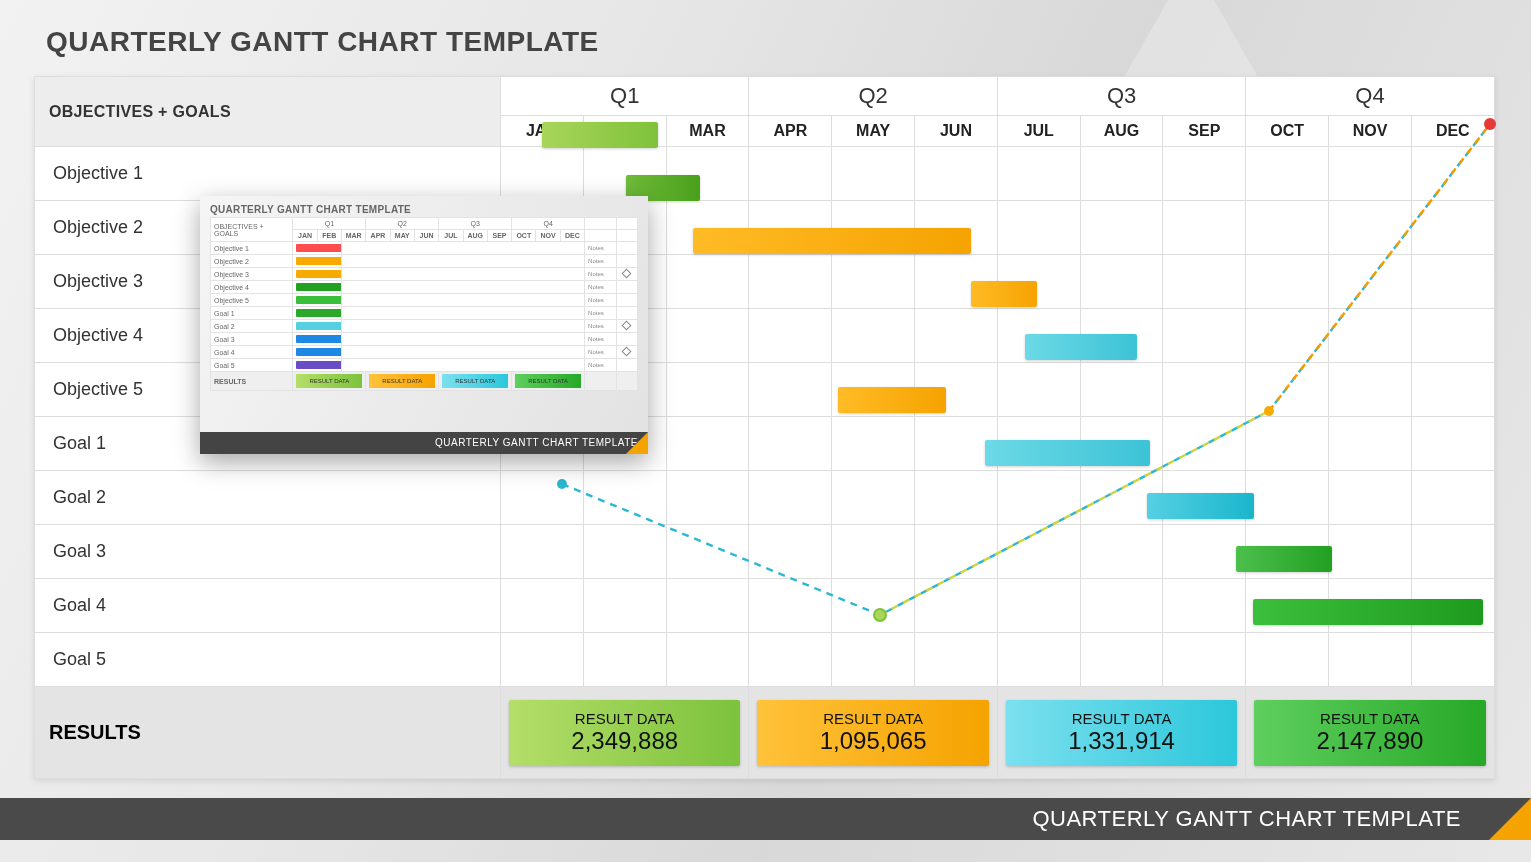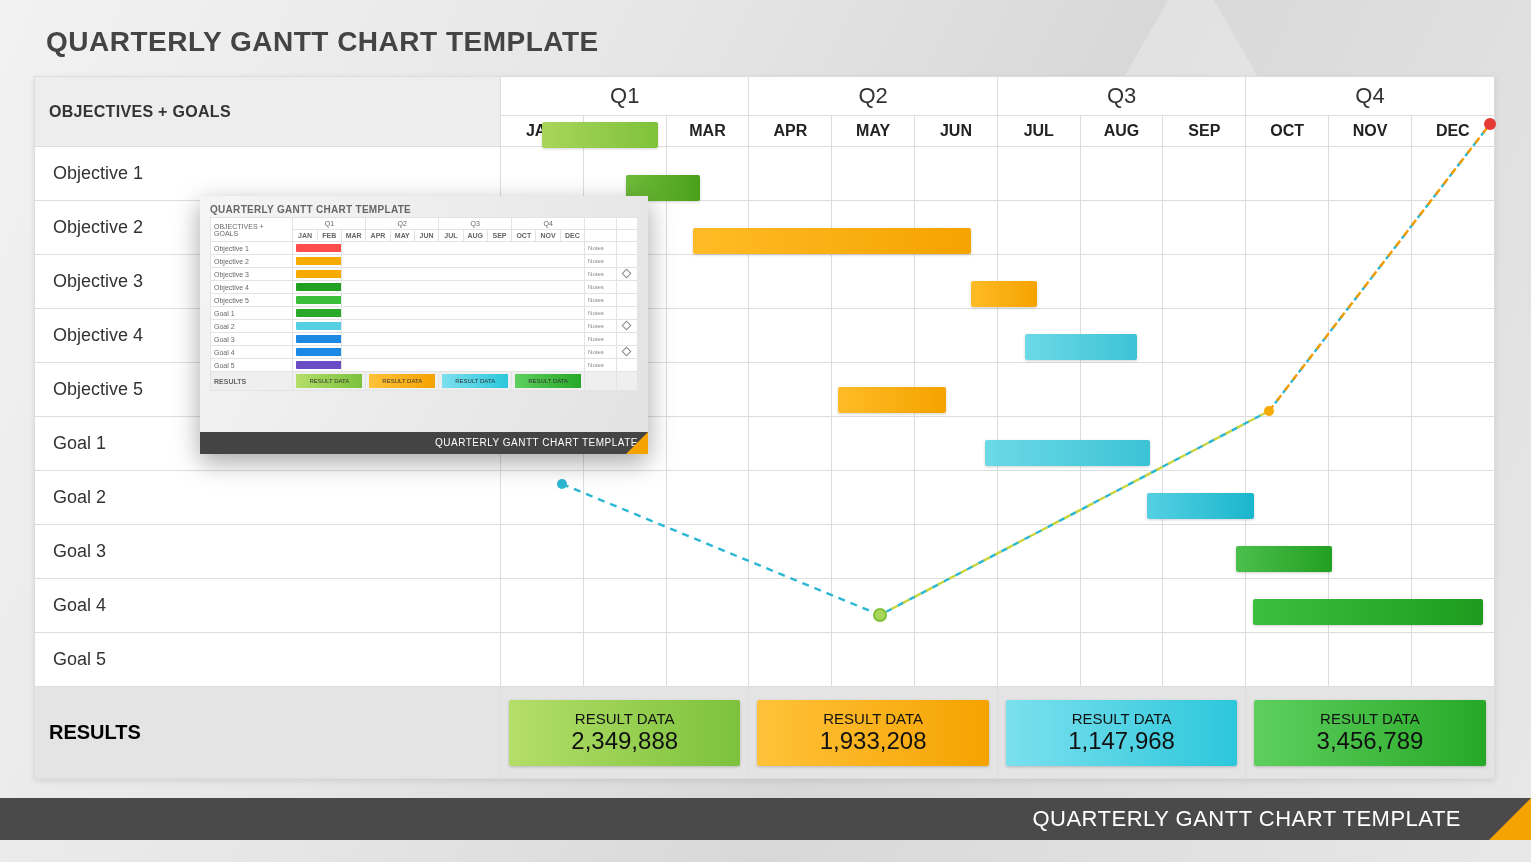--- a/index.html
+++ b/index.html
@@ -324,33 +324,33 @@
       <td class="reslabel">RESULTS</td>
       <td colspan="3">
             <div class="resbox rb1">
               <div class="rl">RESULT DATA</div>
               <div class="rv">2,349,888</div>
             </div>
           </td>
       <td colspan="3">
             <div class="resbox rb2">
               <div class="rl">RESULT DATA</div>
-              <div class="rv">1,933,208</div>
+              <div class="rv">1,095,065</div>
             </div>
           </td>
       <td colspan="3">
             <div class="resbox rb3">
               <div class="rl">RESULT DATA</div>
-              <div class="rv">1,147,968</div>
+              <div class="rv">1,331,914</div>
             </div>
           </td>
       <td colspan="3">
             <div class="resbox rb4">
               <div class="rl">RESULT DATA</div>
-              <div class="rv">3,456,789</div>
+              <div class="rv">2,147,890</div>
             </div>
           </td>
     </tr>
   </tbody>
     </table>
 
   <div class="barlayer">
 
     <div class="bar g-green1" style="left:8px;  top:14px;  width:116px;"></div>
     <div class="bar g-green2" style="left:92px; top:67px;  width:74px;"></div>

